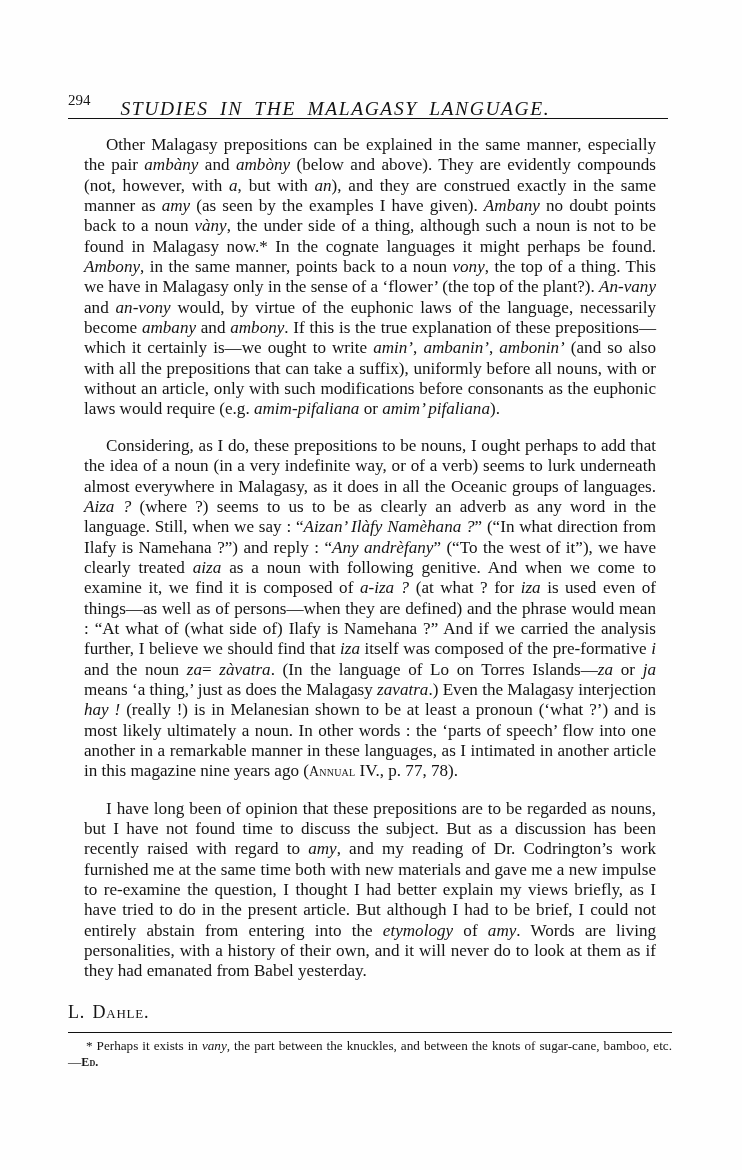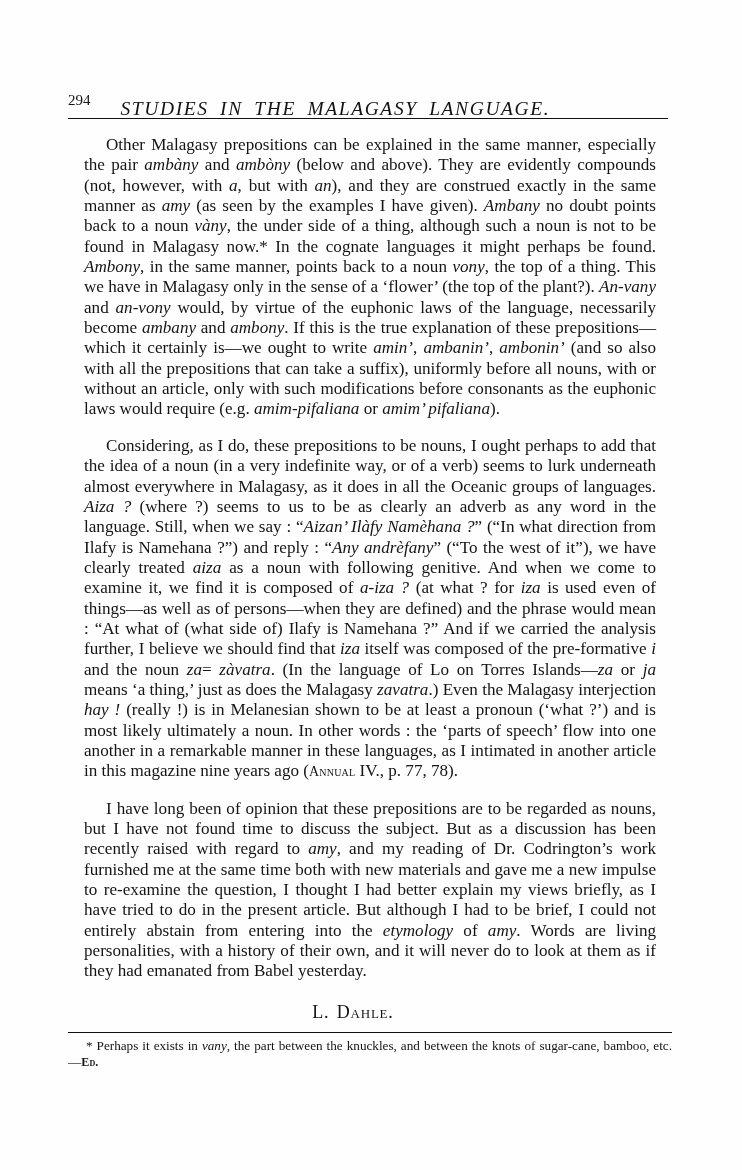--- a/index.html
+++ b/index.html
@@ -77,21 +77,21 @@
   }
   .sc {
     font-variant: small-caps;
     font-size: 14px;
     letter-spacing: 0.2px;
   }
 
   
   .signature {
     margin-top: 20px;
-    text-align: center;
+    text-align: left;
     padding-right: 34px;
     font-variant: small-caps;
     font-size: 18px;
     letter-spacing: 0.8px;
     word-spacing: 2px;
   }
 
   
   .footrule {
     margin-top: 9px;

